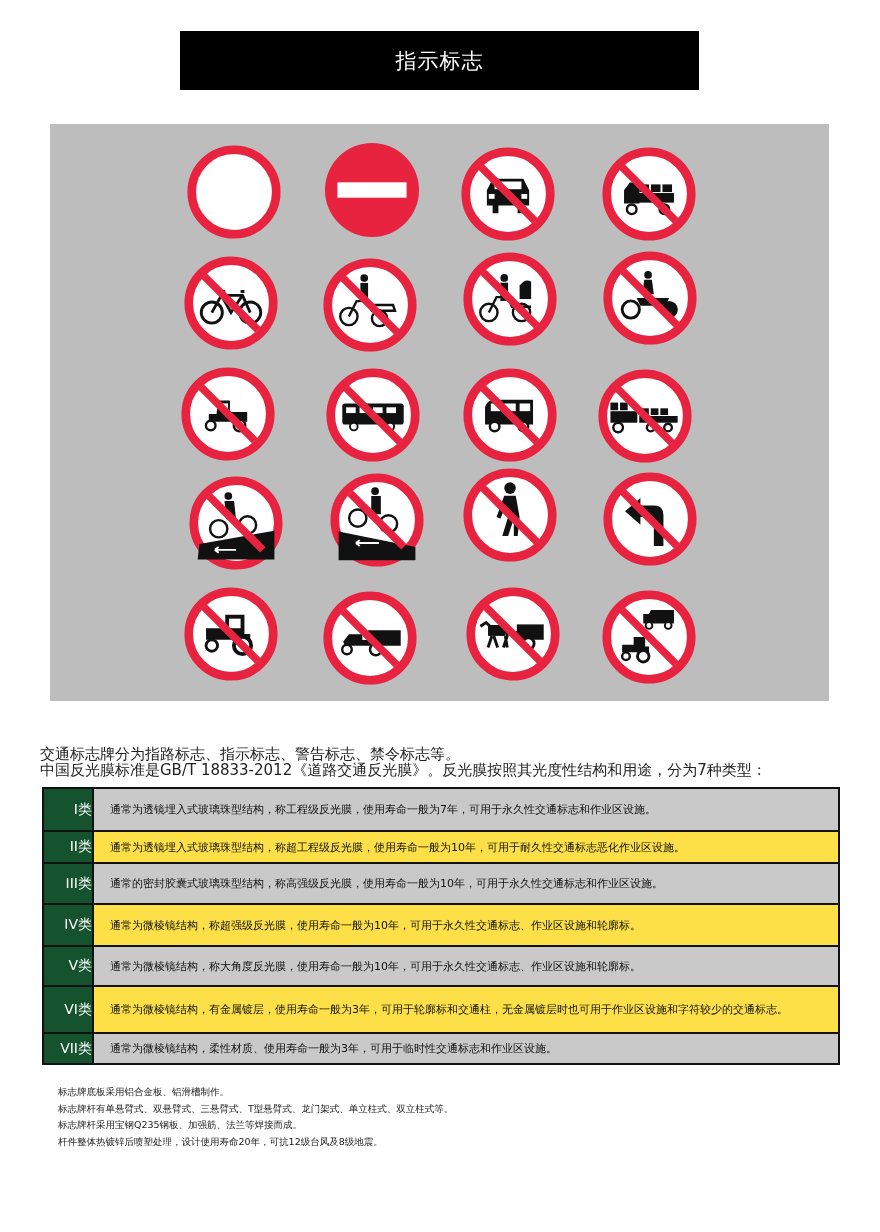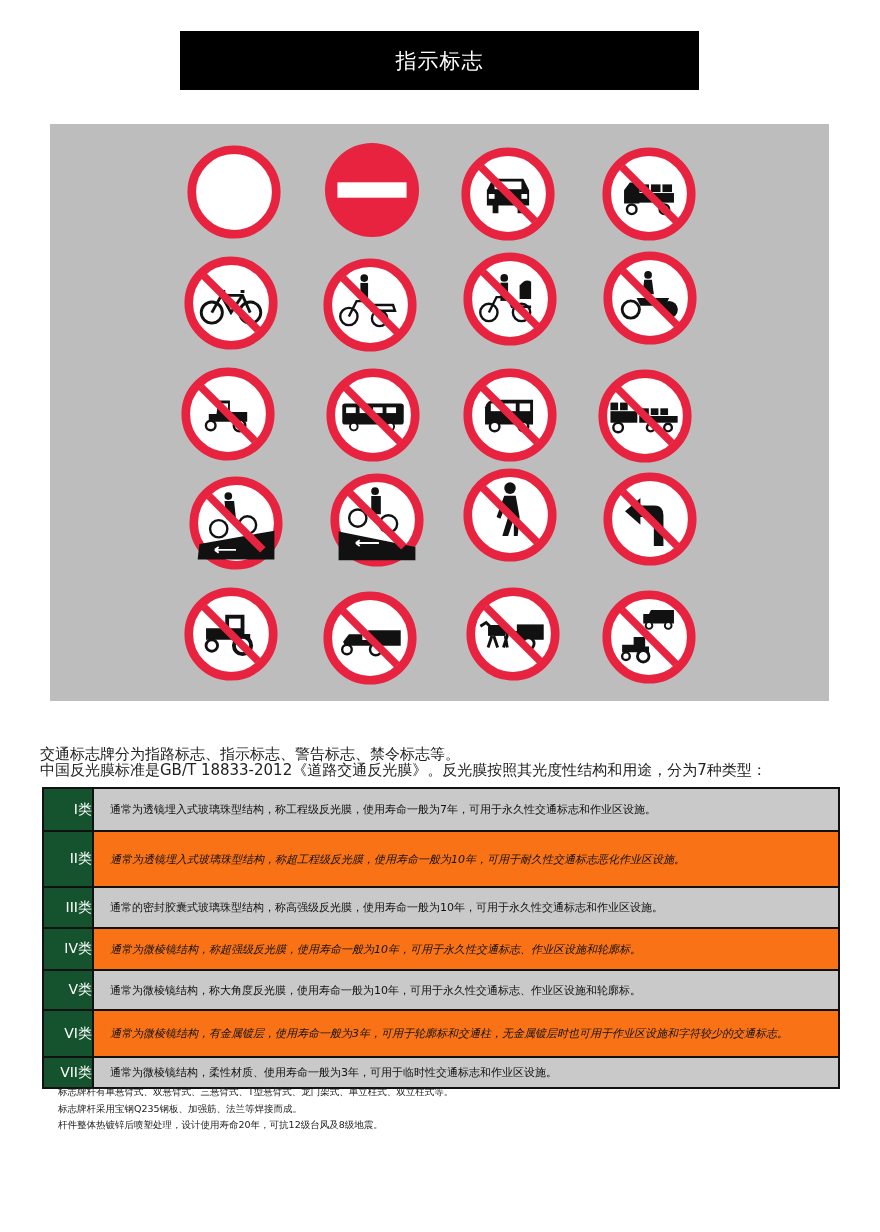--- a/index.html
+++ b/index.html
@@ -9,21 +9,21 @@
   .panel{position:absolute;left:50px;top:124px;width:779px;height:577px;background:#bdbdbd;}
   .sign{position:absolute;width:96px;height:96px;}
   .sign svg{width:100%;height:100%;display:block;}
   .intro{position:absolute;left:40px;top:746px;font-size:15px;line-height:16px;color:#222;}
   .intro div{white-space:nowrap;}
   table.types{position:absolute;left:42px;top:787px;width:798px;border-collapse:collapse;border:2px solid #111;}
   table.types td{border:2px solid #111;padding:0;font-size:11px;}
   table.types td.lbl{width:48px;background:#14532d;color:#fff;text-align:right;font-size:14px;}
   table.types td.desc{padding-left:16px;}
   table.types tr.g td.desc{background:#c9c9c9;}
-  table.types tr.w td.desc{background:#f97316;font-style:italic;}
+  table.types tr.w td.desc{background:#fde047;}
   .notes{position:absolute;left:58px;top:1084px;font-size:9.5px;line-height:16.5px;color:#222;}
   .notes div{white-space:nowrap;}
 </style>
 </head>
 <body>
 
 <div class="title-bar">
   <span>指示标志</span>
 </div>
 
@@ -248,21 +248,21 @@
   <div>交通标志牌分为指路标志、指示标志、警告标志、禁令标志等。</div>
   <div>中国反光膜标准是GB/T 18833-2012《道路交通反光膜》。反光膜按照其光度性结构和用途，分为7种类型：</div>
 </div>
 
 <table class="types">
   <tbody>
       <tr class="g" style="height:43px;">
     <td class="lbl">I类</td>
     <td class="desc">通常为透镜埋入式玻璃珠型结构，称工程级反光膜，使用寿命一般为7年，可用于永久性交通标志和作业区设施。</td>
   </tr>
-  <tr class="w" style="height:56px;">
+  <tr class="w" style="height:32px;">
     <td class="lbl">II类</td>
     <td class="desc">通常为透镜埋入式玻璃珠型结构，称超工程级反光膜，使用寿命一般为10年，可用于耐久性交通标志恶化作业区设施。</td>
   </tr>
   <tr class="g" style="height:41px;">
     <td class="lbl">III类</td>
     <td class="desc">通常的密封胶囊式玻璃珠型结构，称高强级反光膜，使用寿命一般为10年，可用于永久性交通标志和作业区设施。</td>
   </tr>
   <tr class="w" style="height:42px;">
     <td class="lbl">IV类</td>
     <td class="desc">通常为微棱镜结构，称超强级反光膜，使用寿命一般为10年，可用于永久性交通标志、作业区设施和轮廓标。</td>
@@ -276,16 +276,17 @@
     <td class="desc">通常为微棱镜结构，有金属镀层，使用寿命一般为3年，可用于轮廓标和交通柱，无金属镀层时也可用于作业区设施和字符较少的交通标志。</td>
   </tr>
   <tr class="g" style="height:31px;">
     <td class="lbl">VII类</td>
     <td class="desc">通常为微棱镜结构，柔性材质、使用寿命一般为3年，可用于临时性交通标志和作业区设施。</td>
   </tr>
 </tbody>
   </table>
 
 <div class="notes">
+  <div>标志牌底板采用铝合金板、铝滑槽制作。</div>
   <div>标志牌杆有单悬臂式、双悬臂式、三悬臂式、T型悬臂式、龙门架式、单立柱式、双立柱式等。</div>
   <div>标志牌杆采用宝钢Q235钢板、加强筋、法兰等焊接而成。</div>
   <div>杆件整体热镀锌后喷塑处理，设计使用寿命20年，可抗12级台风及8级地震。</div>
 </div>
 
 </body></html>

